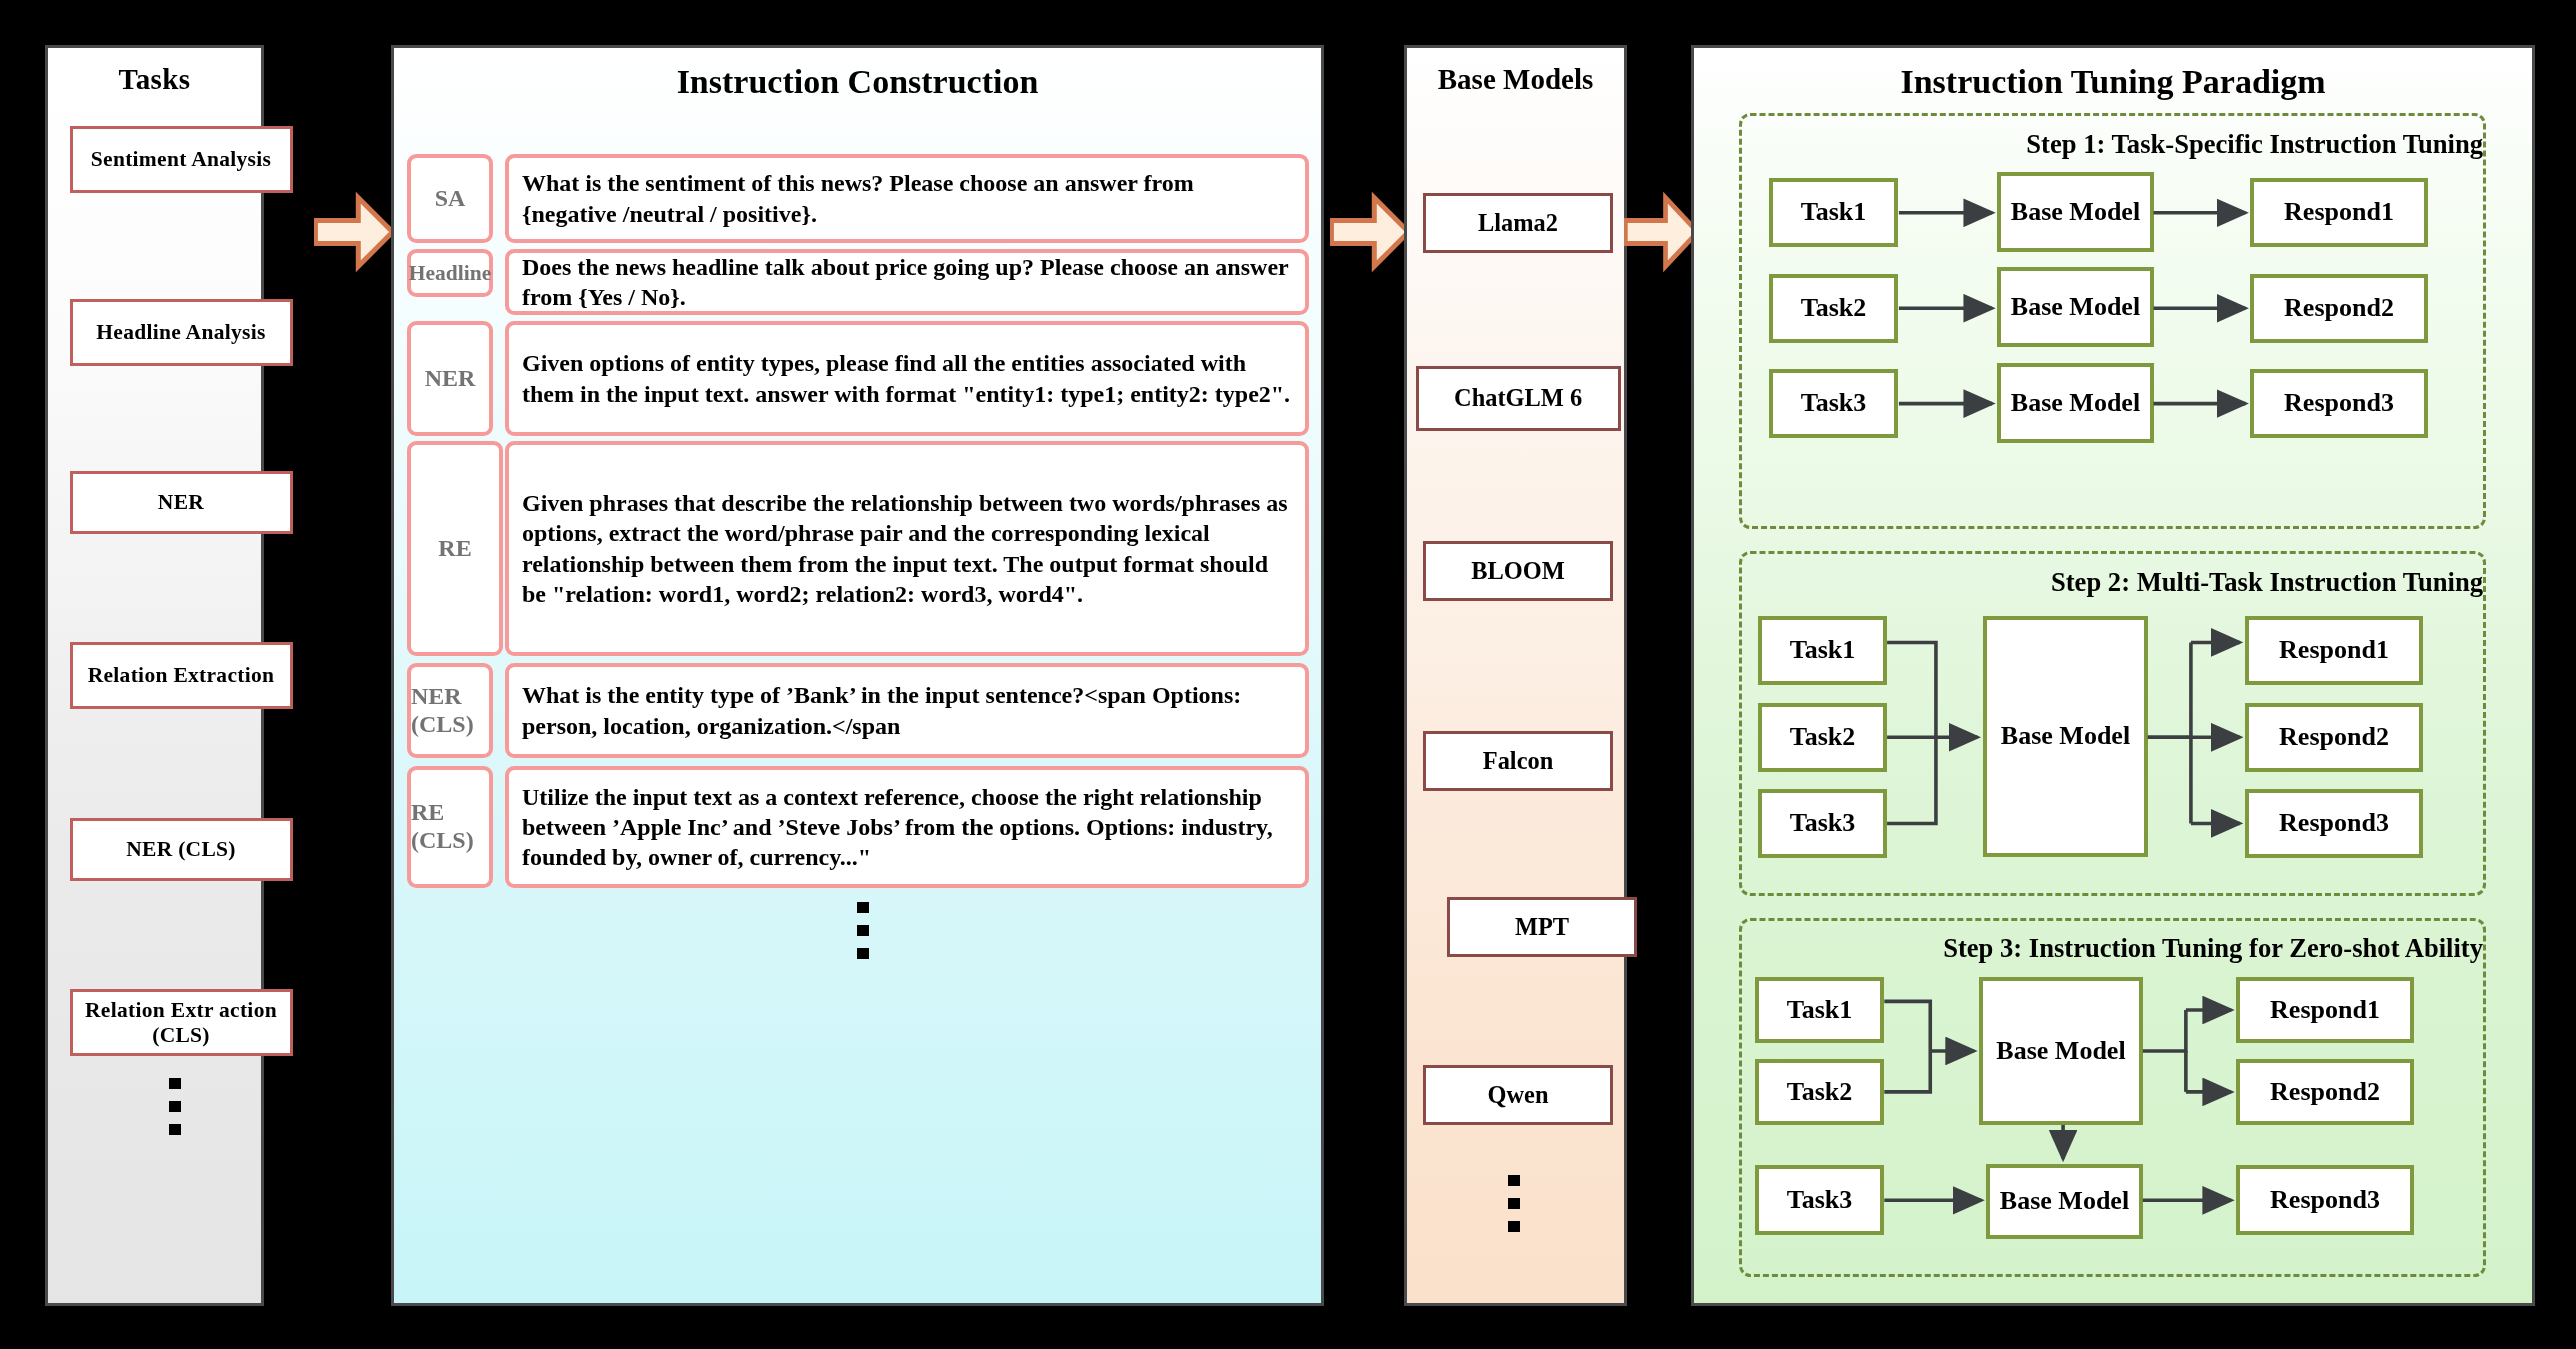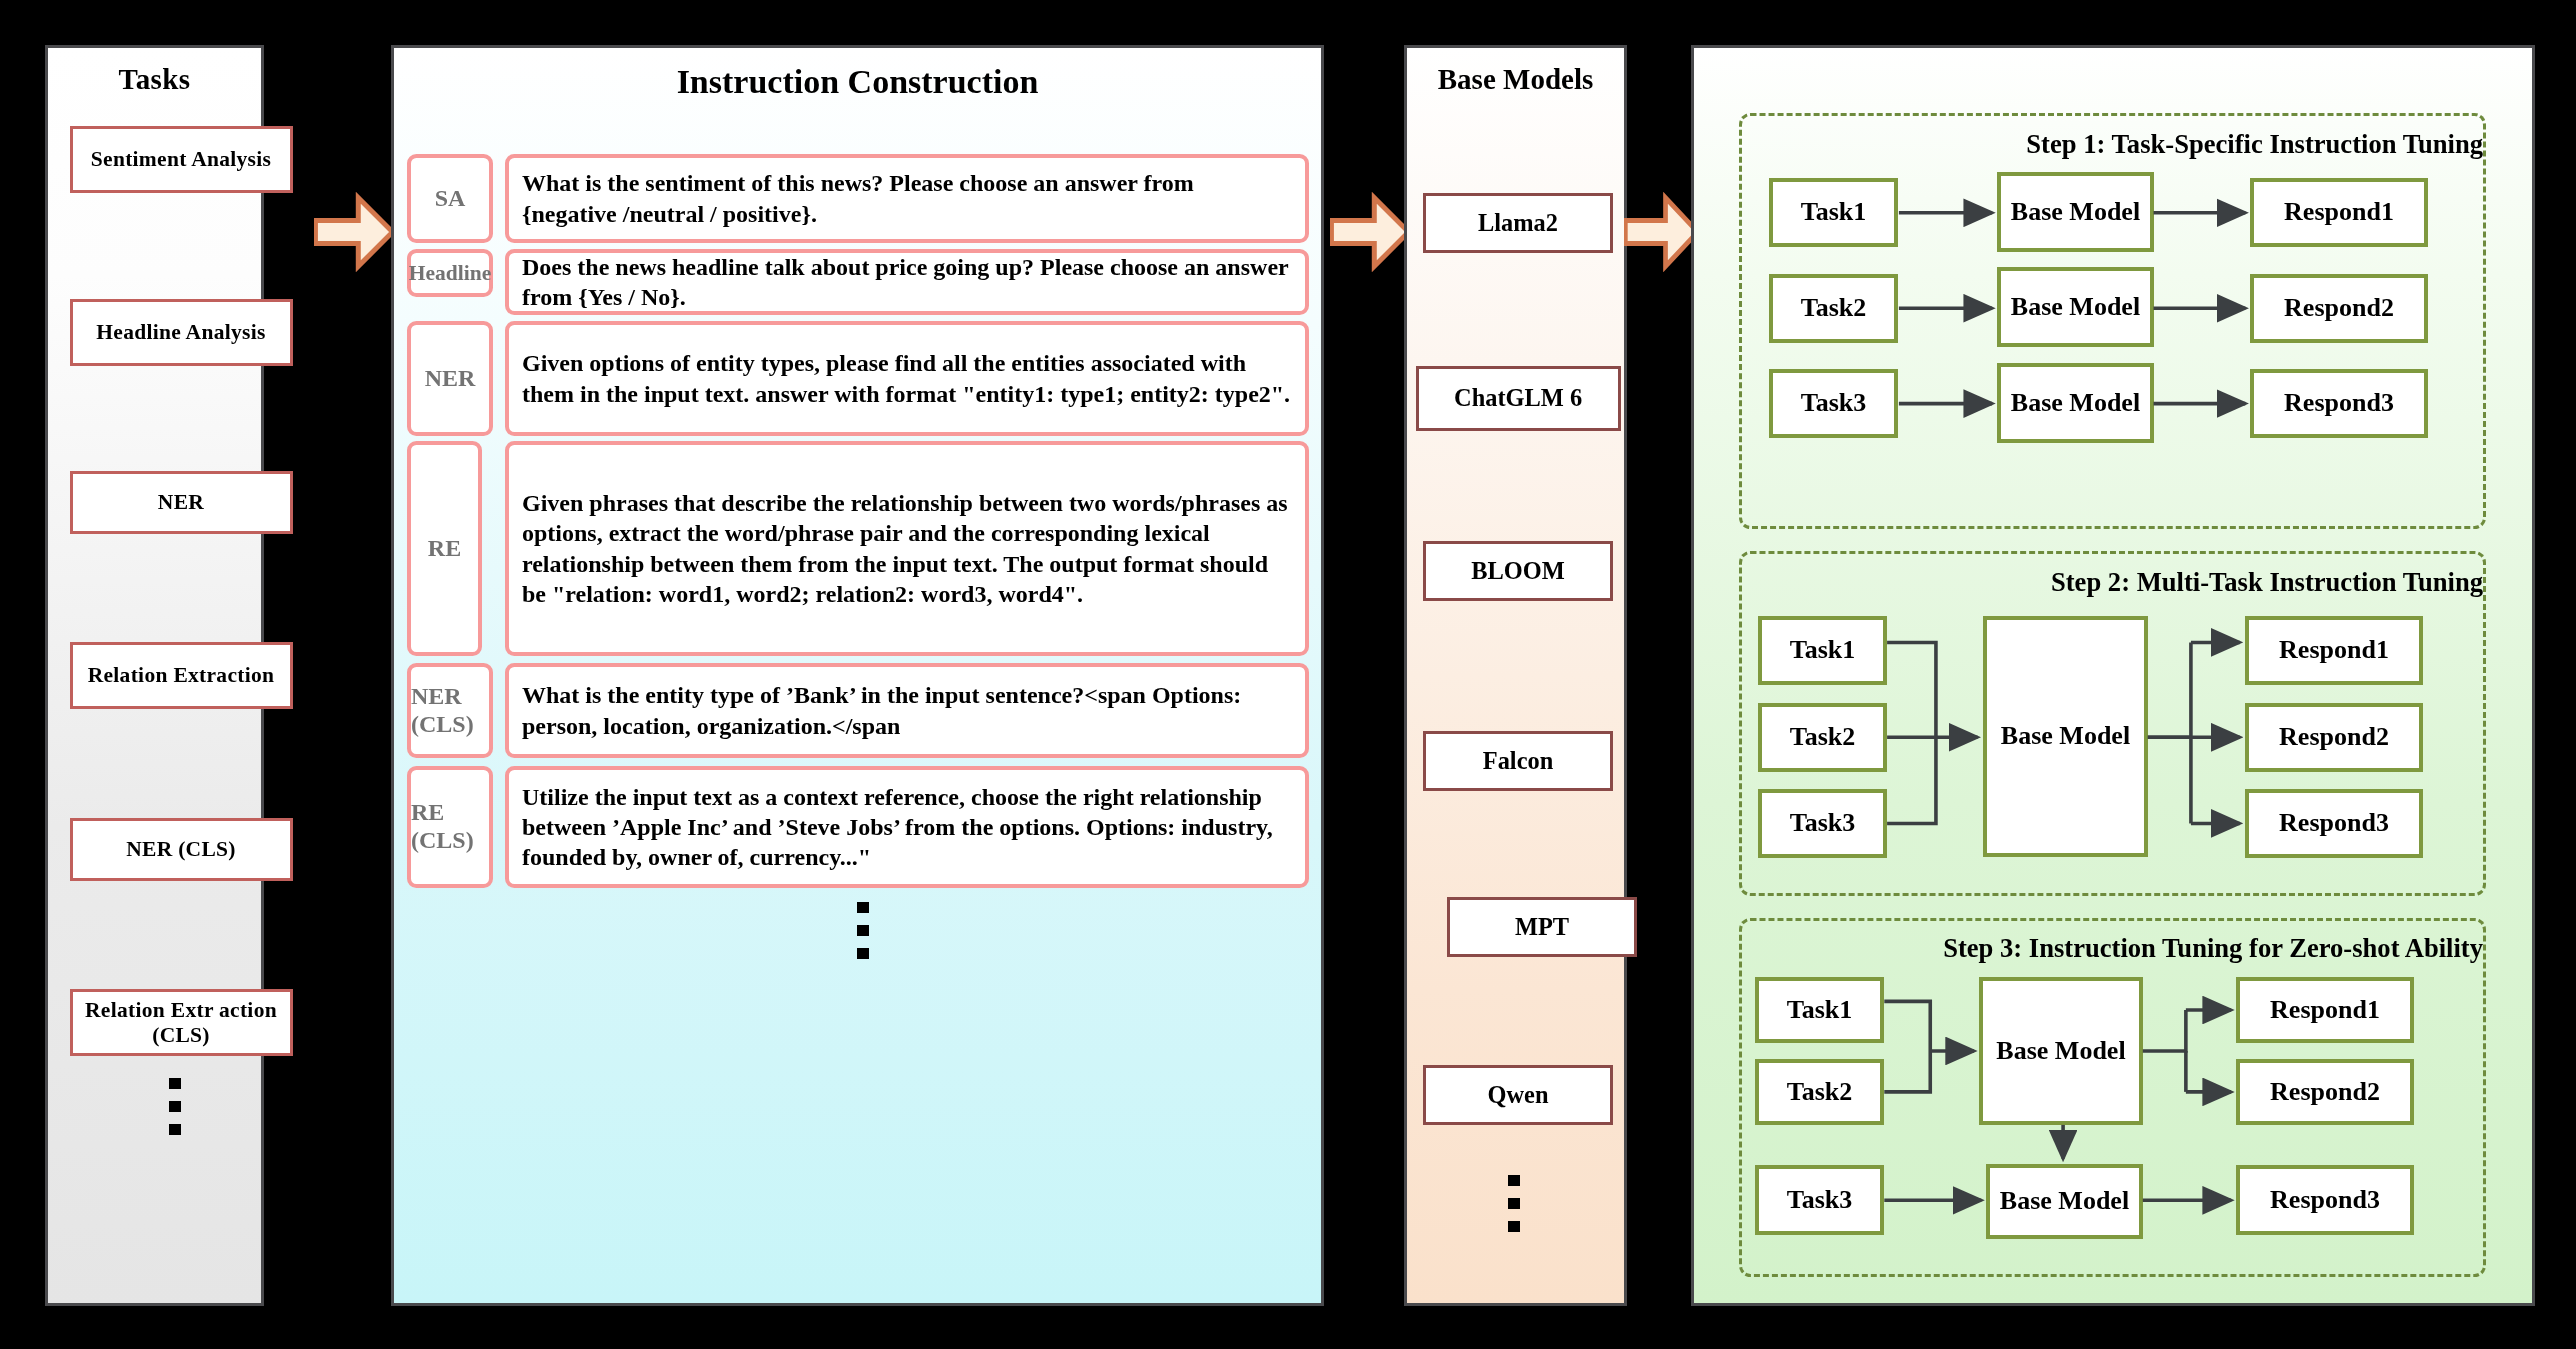--- a/index.html
+++ b/index.html
@@ -97,21 +97,21 @@
 
     <div class="ic-tag" style="left:13px;top:106px;width:86px;height:89px;">SA</div>
     <div class="ic-text" style="left:111px;top:106px;width:804px;height:89px;">What is the sentiment of this news? Please choose an answer from {negative /neutral / positive}.</div>
 
     <div class="ic-tag" style="left:13px;top:201px;width:86px;height:48px;font-size:21.5px;">Headline</div>
     <div class="ic-text" style="left:111px;top:201px;width:804px;height:66px;">Does the news headline talk about price going up? Please choose an answer from {Yes / No}.</div>
 
     <div class="ic-tag" style="left:13px;top:273px;width:86px;height:115px;">NER</div>
     <div class="ic-text" style="left:111px;top:273px;width:804px;height:115px;">Given options of entity types, please find all the entities associated with them in the input text. answer with format "entity1: type1; entity2: type2".</div>
 
-    <div class="ic-tag" style="left:13px;top:393px;width:75px;height:215px;">RE</div>
+    <div class="ic-tag" style="left:13px;top:393px;width:96px;height:215px;">RE</div>
     <div class="ic-text" style="left:111px;top:393px;width:804px;height:215px;">Given phrases that describe the relationship between two words/phrases as options, extract the word/phrase pair and the corresponding lexical relationship between them from the input text. The output format should be "relation: word1, word2; relation2: word3, word4".</div>
 
     <div class="ic-tag" style="left:13px;top:615px;width:86px;height:95px;">NER (CLS)</div>
     <div class="ic-text" style="left:111px;top:615px;width:804px;height:95px;">What is the entity type of ’Bank’ in the input sentence?&lt;span Options: person, location, organization.&lt;/span</div>
 
     <div class="ic-tag" style="left:13px;top:718px;width:86px;height:122px;">RE (CLS)</div>
     <div class="ic-text" style="left:111px;top:718px;width:804px;height:122px;">Utilize the input text as a context reference, choose the right relationship between ’Apple Inc’ and ’Steve Jobs’ from the options. Options: industry, founded by, owner of, currency..."</div>
 
     <div class="vdots" style="left:463px;top:854px;">
       <i></i>
@@ -143,20 +143,21 @@
     </div>
   </div>
 
   <div class="big-arrow" style="left:1624px;top:192px;width:75px;height:80px;">
     <svg viewBox="0 0 112 112" preserveAspectRatio="none">
       <polygon points="2,40 62,40 62,8 110,56 62,104 62,72 2,72" fill="#fdeedd" stroke="#d2764b" stroke-width="7" stroke-linejoin="miter"></polygon>
     </svg>
   </div>
 
   <div class="panel" id="paradigm-panel">
+    <div class="panel-title" id="par-title">Instruction Tuning Paradigm</div>
 
     <div class="step" style="left:45px;top:65px;width:747px;height:416px;">
       <div class="step-title" style="top:13px;">Step 1: Task-Specific Instruction Tuning</div>
 
       <div class="gbox" style="left:27px;top:62px;width:129px;height:69px;">Task1</div>
       <div class="gbox" style="left:255px;top:56px;width:157px;height:80px;">Base Model</div>
       <div class="gbox" style="left:508px;top:62px;width:178px;height:69px;">Respond1</div>
 
       <div class="gbox" style="left:27px;top:158px;width:129px;height:69px;">Task2</div>
       <div class="gbox" style="left:255px;top:151px;width:157px;height:80px;">Base Model</div>

